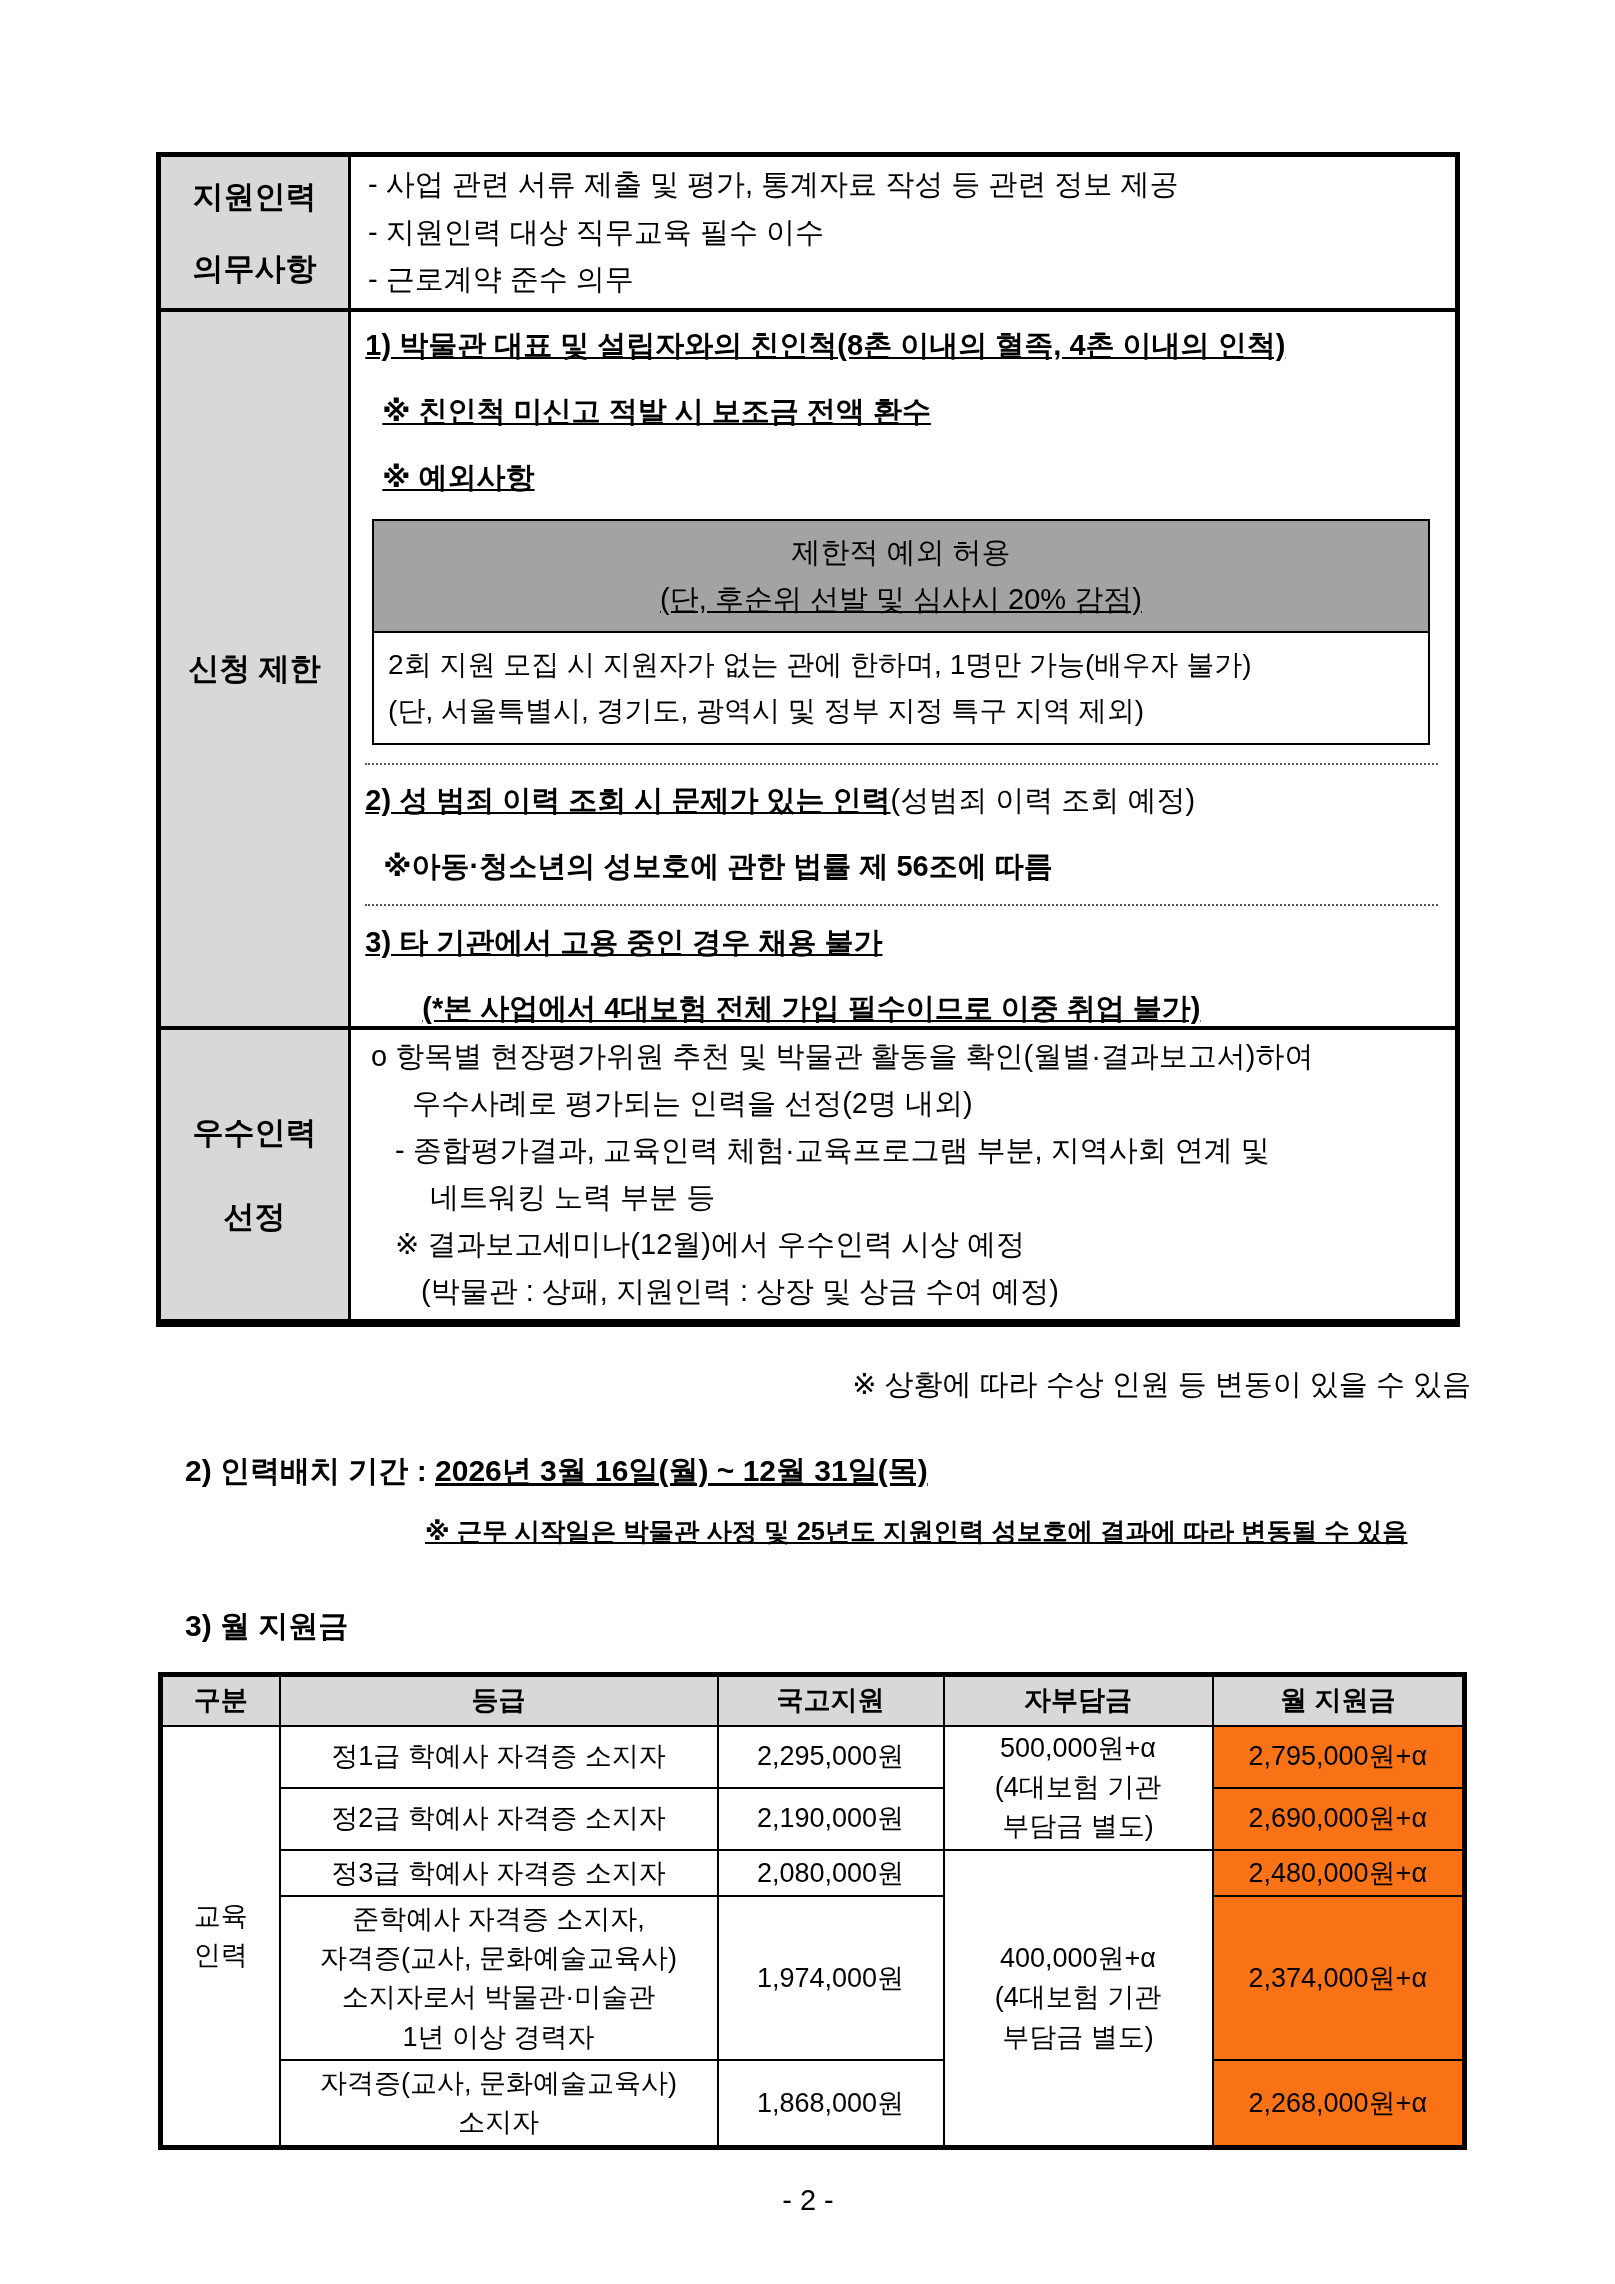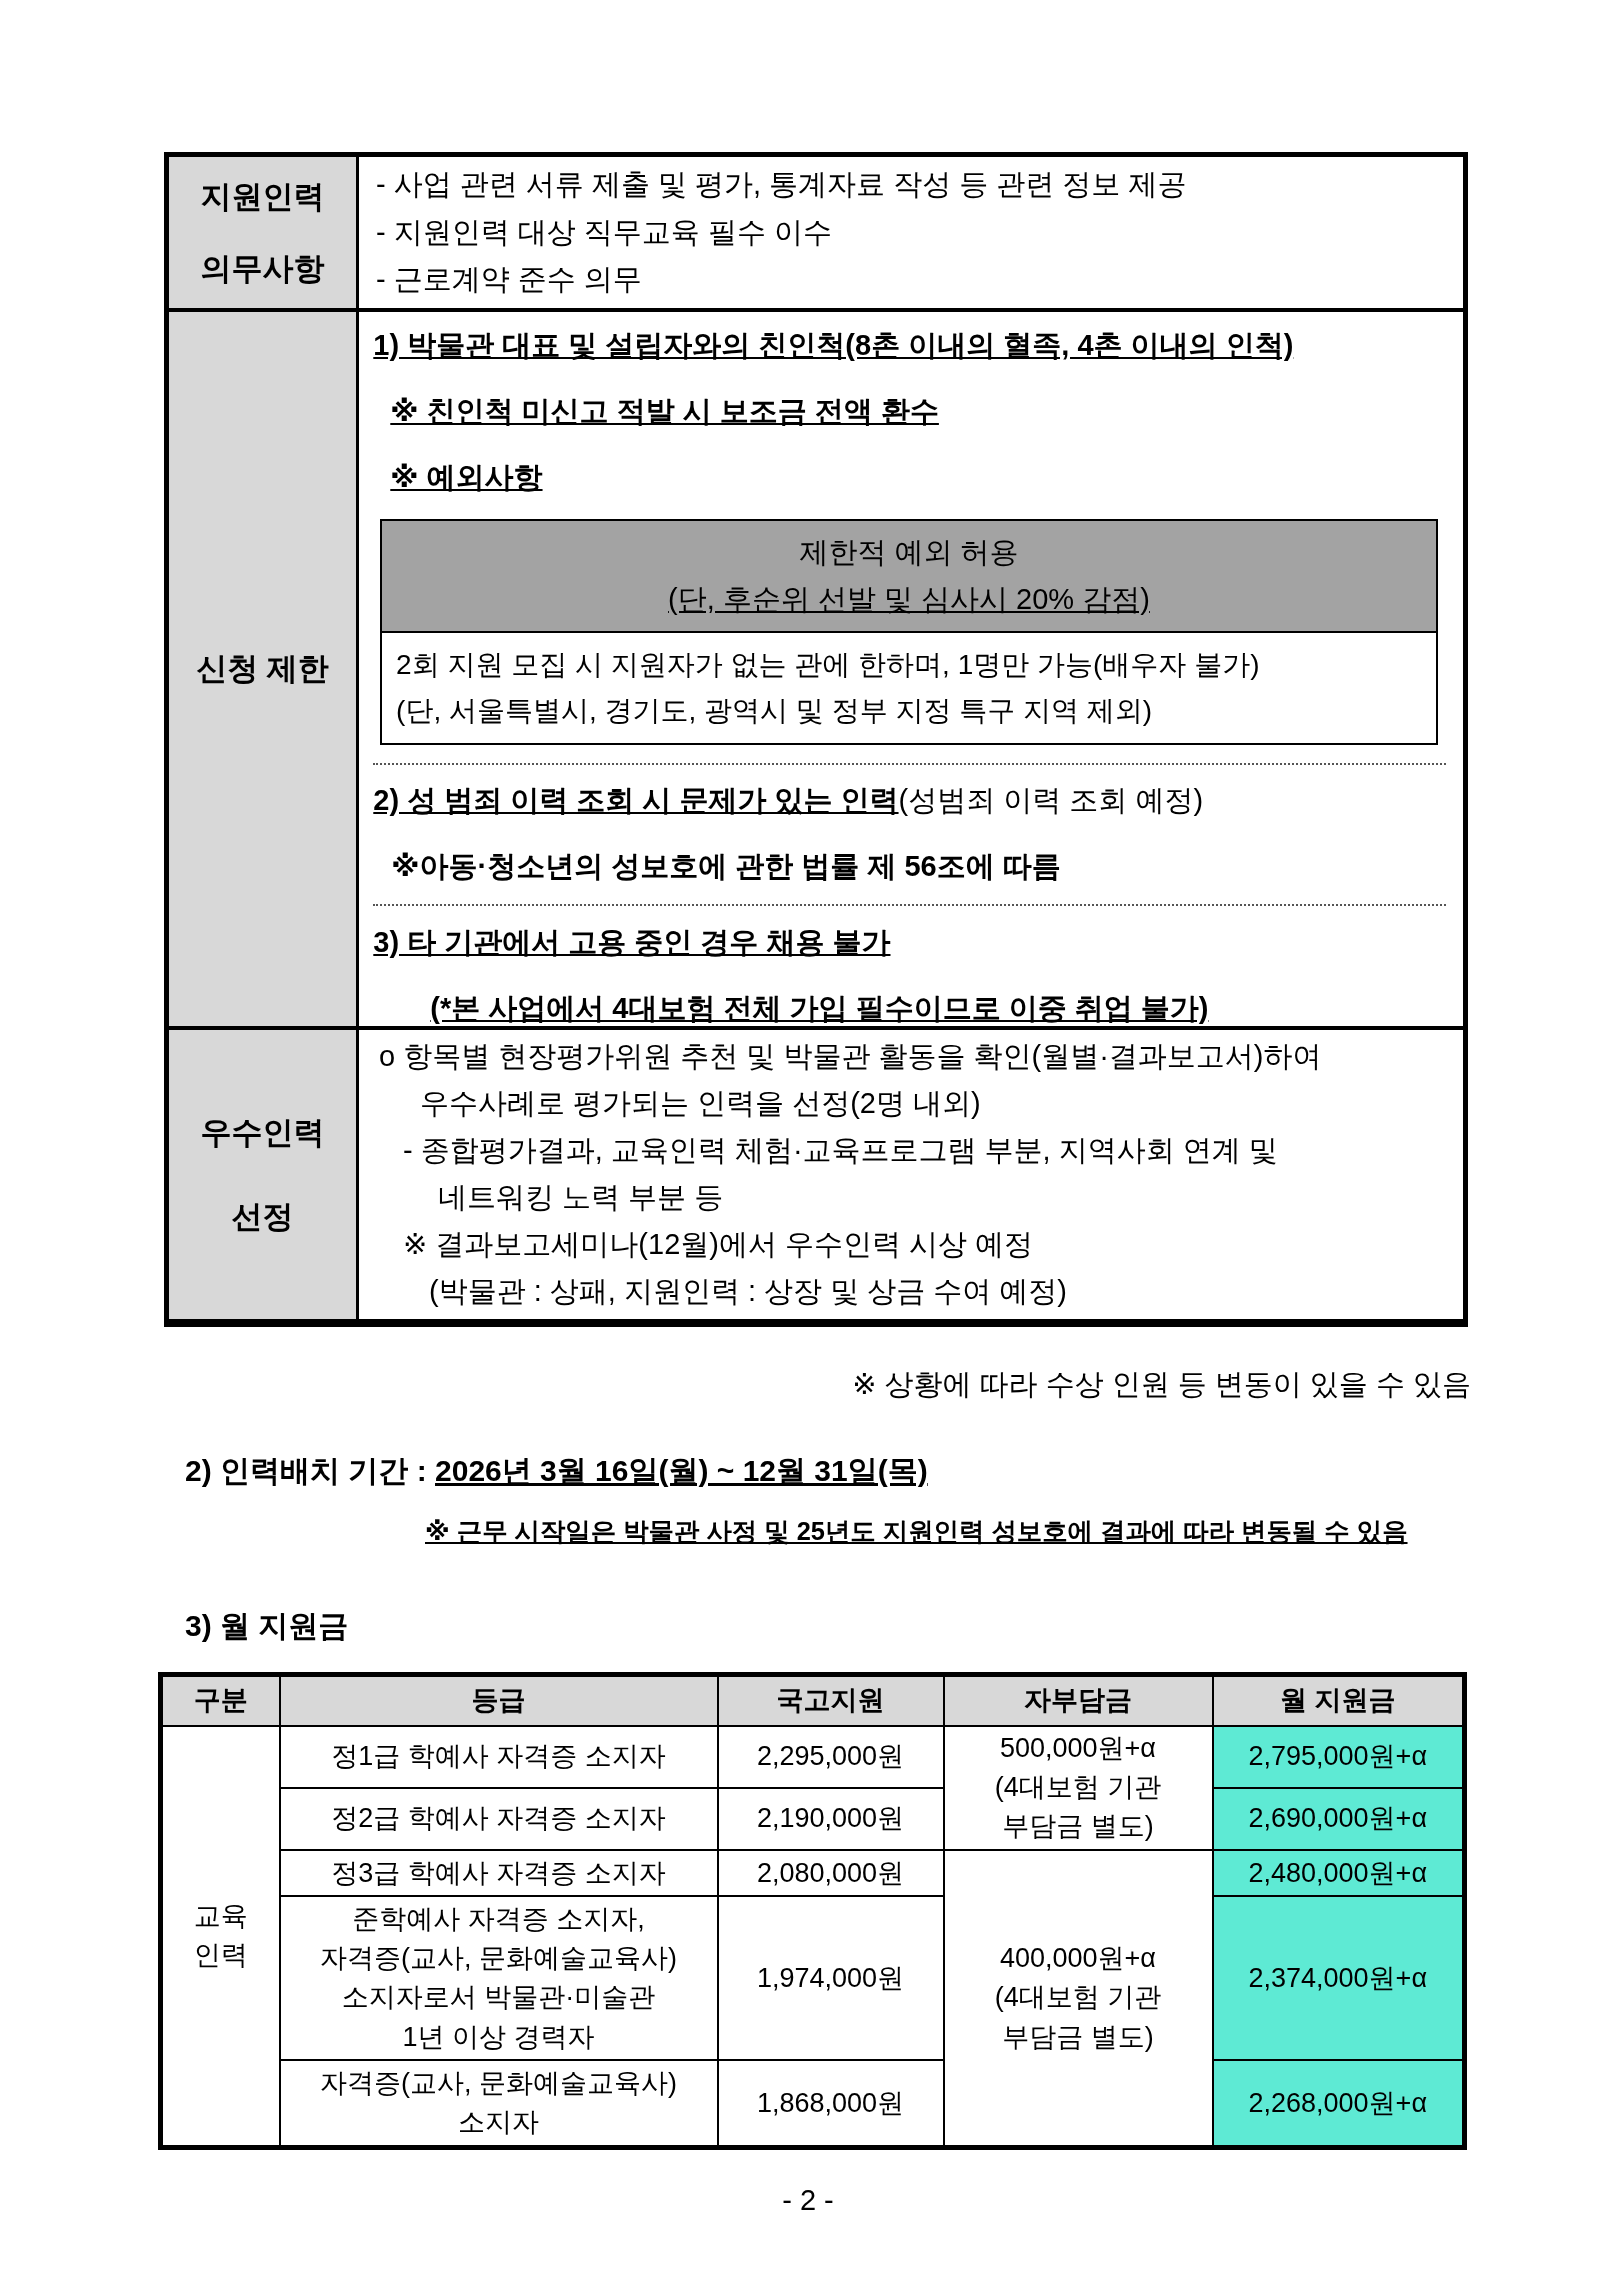--- a/index.html
+++ b/index.html
@@ -3,21 +3,21 @@
 <meta charset="utf-8">
 <style>
   html,body { margin:0; padding:0; background:#888; }
   .page {
     position:relative; width:1616px; height:2284px; background:#ffffff;
     font-family:"Liberation Sans","DejaVu Sans",sans-serif; color:#000;
     overflow:hidden;
   }
   
   .t1 {
-    position:absolute; left:164px; top:152px; width:1304px;
+    position:absolute; left:156px; top:152px; width:1304px;
     border:5.2px solid #000; border-bottom-width:8.5px; box-sizing:border-box;
     background:#fff;
   }
   .t1-row { display:flex; box-sizing:border-box; overflow:hidden; }
   .t1-row + .t1-row { border-top:4.6px solid #000; }
   .t1-label {
     width:190px; flex:0 0 190px; background:#d8d8d8; border-right:3.3px solid #000;
     display:flex; align-items:center; justify-content:center; text-align:center;
     font-weight:bold; font-size:31px; line-height:2.3; white-space:pre-line;
     box-sizing:border-box;
@@ -72,21 +72,21 @@
     position:absolute; left:158px; top:1672px; width:1304px;
     border-collapse:collapse; table-layout:fixed; background:#fff;
     border:5.2px solid #000; font-size:27px;padding-left:42px;
   }
   .t2 td, .t2 th {
     border:2px solid #000; text-align:center; vertical-align:middle;
     padding:2.6px 3.9px; box-sizing:border-box; font-weight:normal;
     white-space:pre-line; line-height:1.45; overflow:hidden;
   }
   .t2 th { background:#d8d8d8; font-weight:bold; }
-  .t2 .monthly { background:#5eead4; }
+  .t2 .monthly { background:#f97316; }
   .t2 tr.hrow { height:51px; }
   .t2 tr.r1 { height:60px; }
   .t2 tr.r2 { height:60px; }
   .t2 tr.r3 { height:46px; }
   .t2 tr.r4 { height:164px; }
   .t2 tr.r5 { height:80px; }
   
   .footer {
     position:absolute; top:2184px; left:0; width:100%; text-align:center; font-size:29px;
   }

